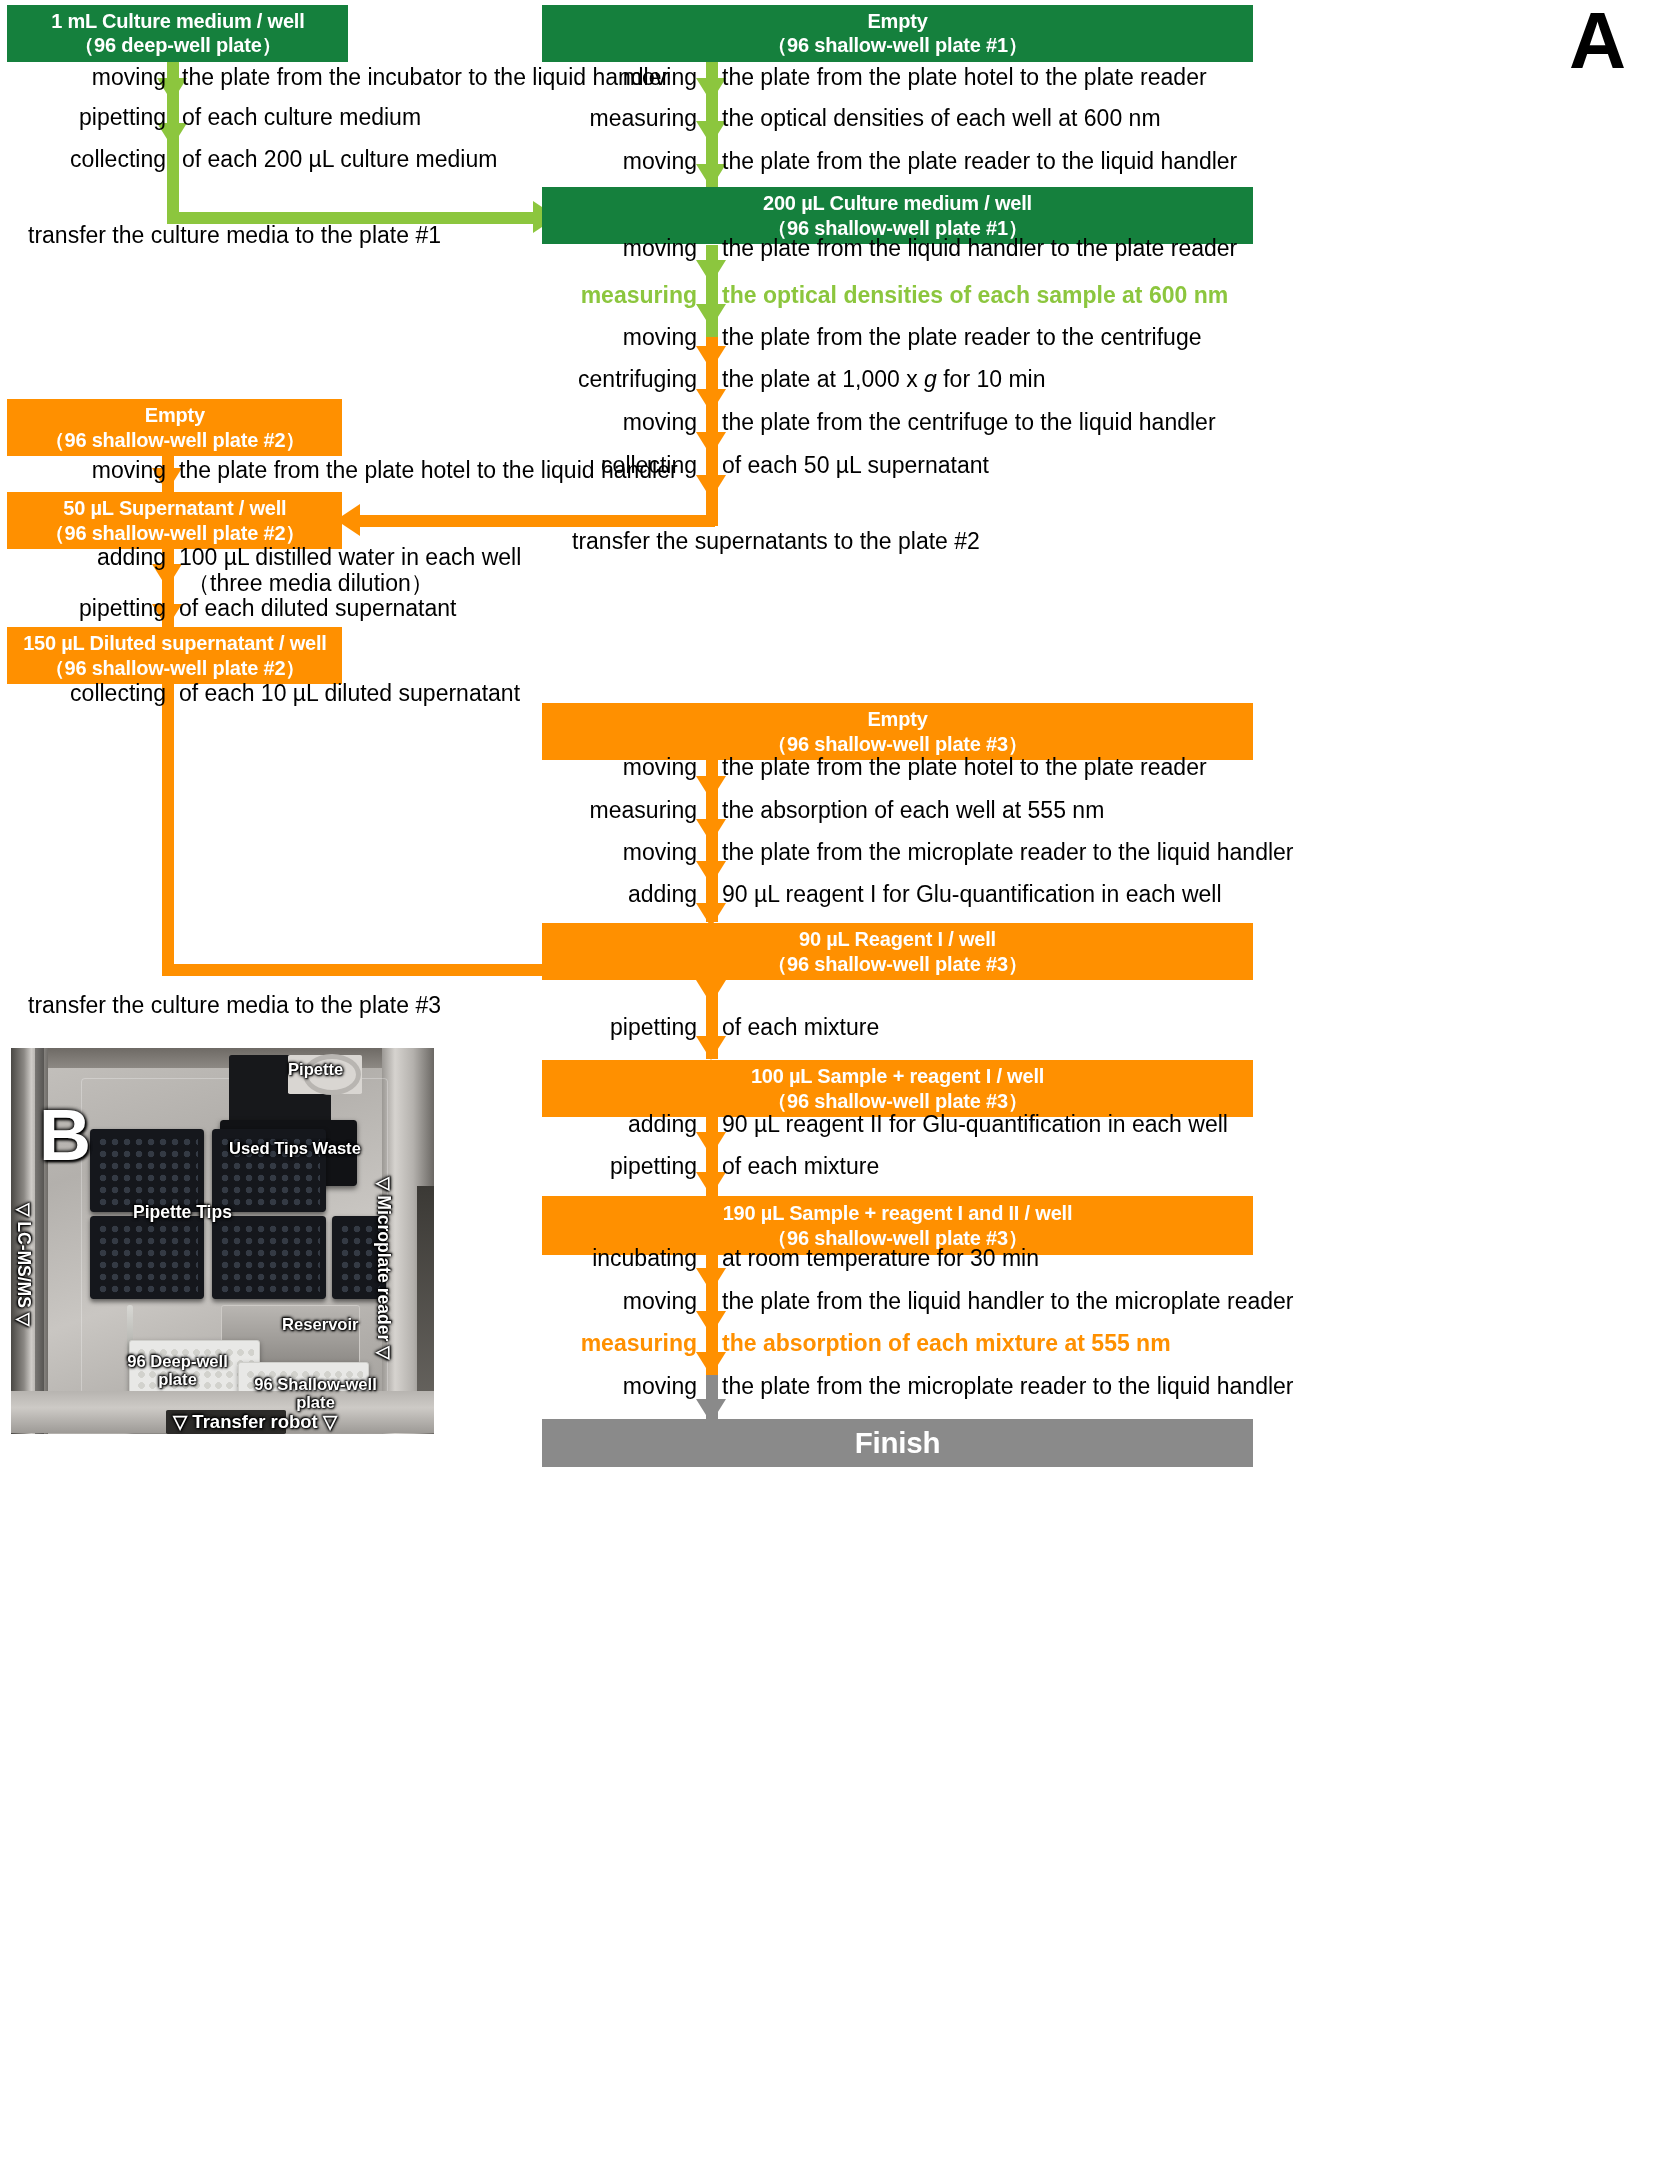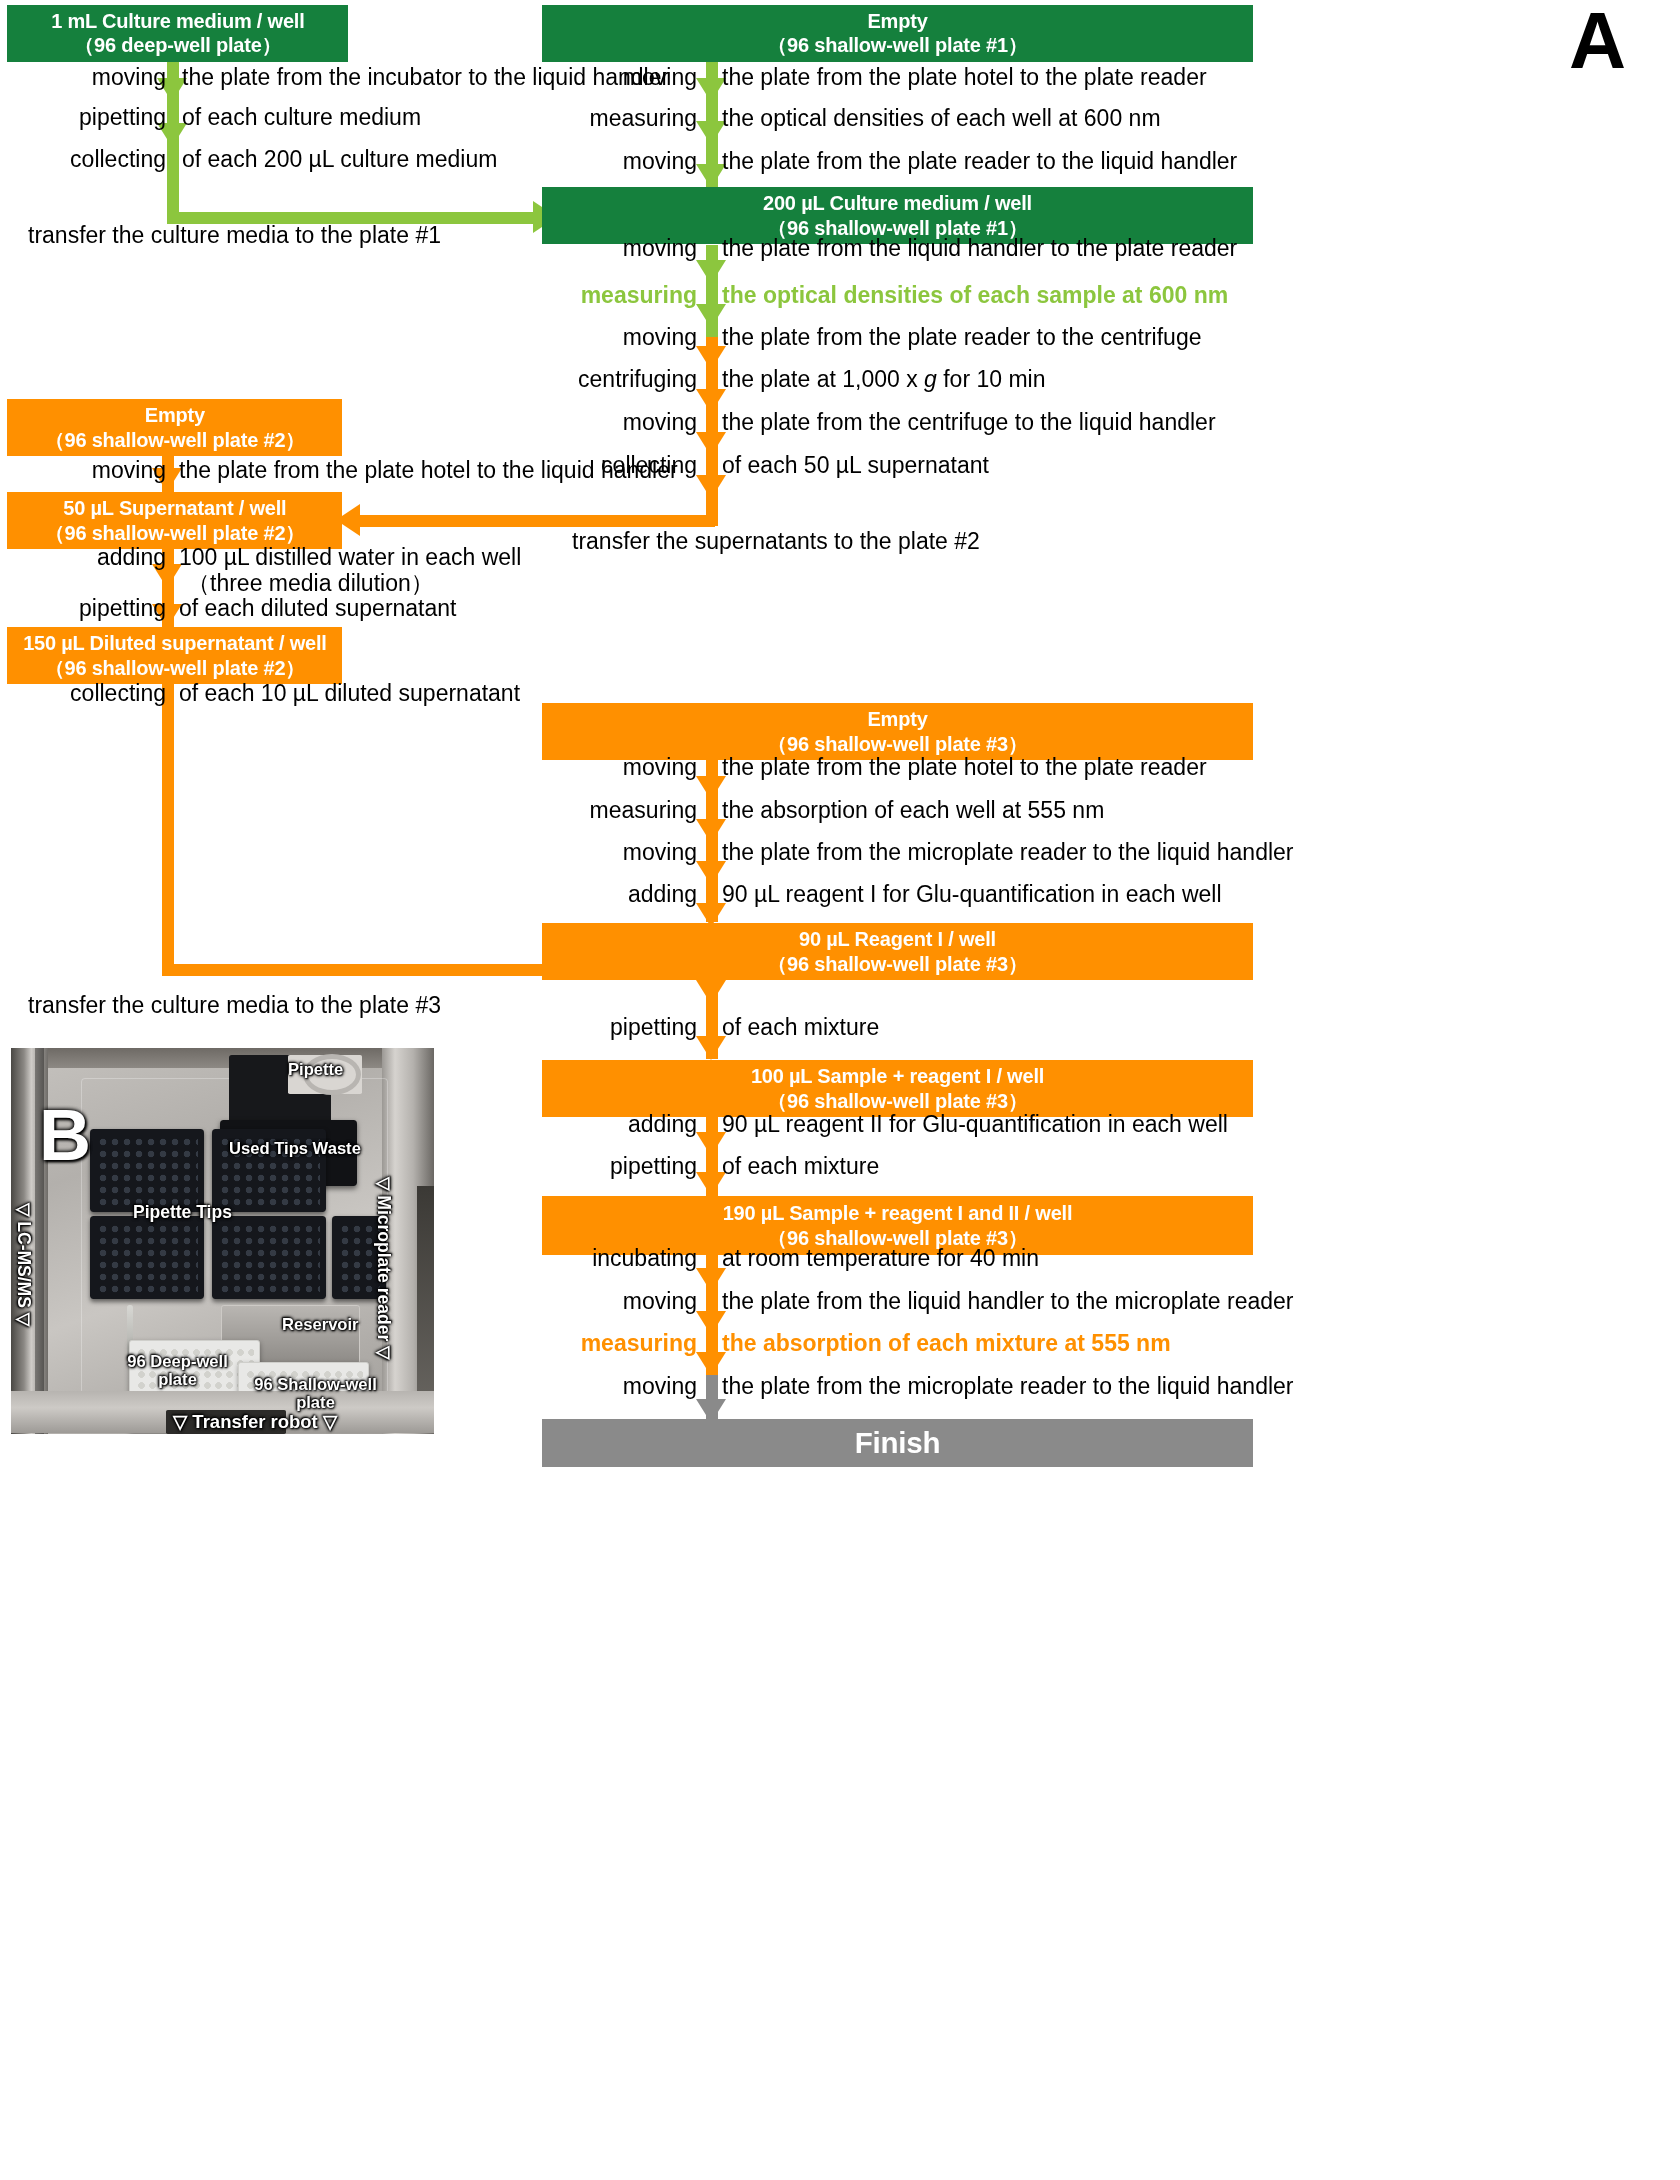--- a/index.html
+++ b/index.html
@@ -288,21 +288,21 @@
   <div class="shaft sh-orange" style="left:706px;top:1253px;width:12px;height:122px;"></div>
   <div class="head head-down hd-orange" style="left:696px;top:1268px;"></div>
   <div class="head head-down hd-orange" style="left:696px;top:1311px;"></div>
   <div class="head head-down hd-orange" style="left:696px;top:1352px;"></div>
 
   <div class="shaft sh-grey" style="left:706px;top:1375px;width:12px;height:48px;"></div>
   <div class="head head-down hd-grey" style="left:696px;top:1399px;"></div>
 
   <div class="step" style="left:0;top:1244px;width:1661px;">
     <span class="verb" style="left:540px;width:157px;">incubating</span>
-    <span class="desc" style="left:722px;">at room temperature for 40 min</span>
+    <span class="desc" style="left:722px;">at room temperature for 30 min</span>
   </div>
   <div class="step" style="left:0;top:1287px;width:1661px;">
     <span class="verb" style="left:540px;width:157px;">moving</span>
     <span class="desc" style="left:722px;">the plate from the liquid handler to the microplate reader</span>
   </div>
   <div class="step" style="left:0;top:1329px;width:1661px;">
     <span class="verb o" style="left:540px;width:157px;">measuring</span>
     <span class="desc o" style="left:722px;">the absorption of each mixture at 555 nm</span>
   </div>
   <div class="step" style="left:0;top:1372px;width:1661px;">

